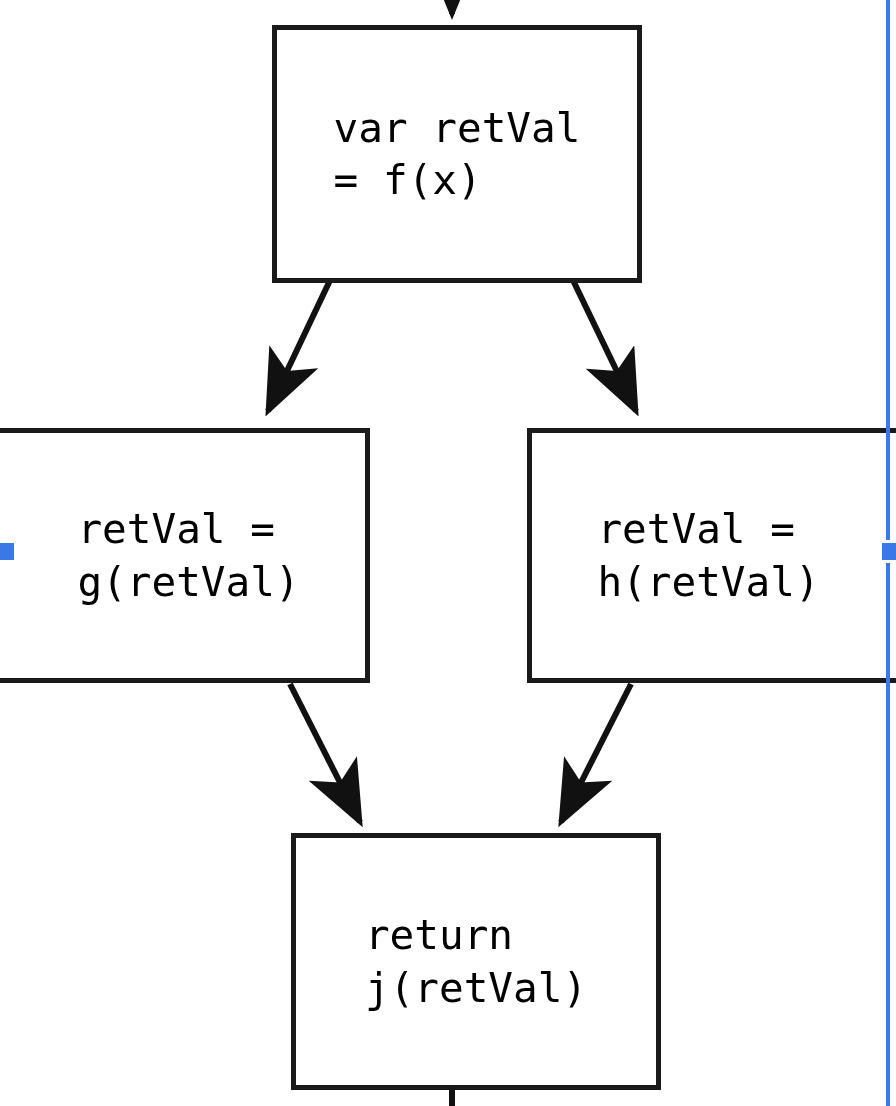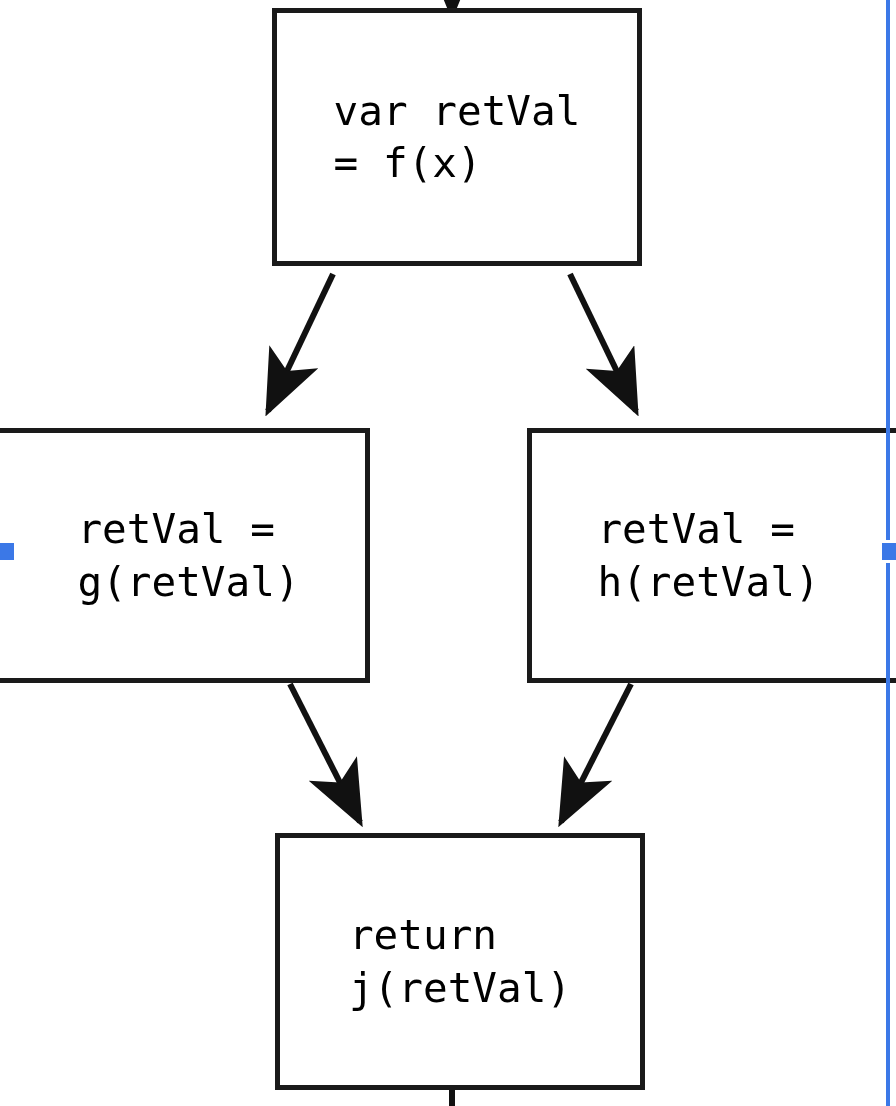--- a/index.html
+++ b/index.html
@@ -36,24 +36,24 @@
   }
   .node-label {
     font-family: "DejaVu Sans Mono", "Liberation Mono", monospace;
     font-size: 41px;
     line-height: 1.28;
     color: #000000;
     white-space: pre;
     text-align: left;
     letter-spacing: 0px;
   }
-  #node-entry { left: 272px; top: 8px; width: 370px; height: 258px; }
+  #node-entry { left: 272px; top: 25px; width: 370px; height: 258px; }
   #node-true  { left: -105px; top: 428px; width: 475px; height: 255px; }
   #node-false { left: 527px; top: 428px; width: 475px; height: 255px; }
-  #node-exit  { left: 275px; top: 833px; width: 370px; height: 257px; }
+  #node-exit  { left: 291px; top: 833px; width: 370px; height: 257px; }
 
   #node-true .node-label  { transform: translateX(56px); }
   #node-false .node-label { transform: translateX(-56px); }
 
   .selection-edge {
     position: absolute;
     top: 0;
     width: 4px;
     height: 1106px;
     background: #3b78e7;

